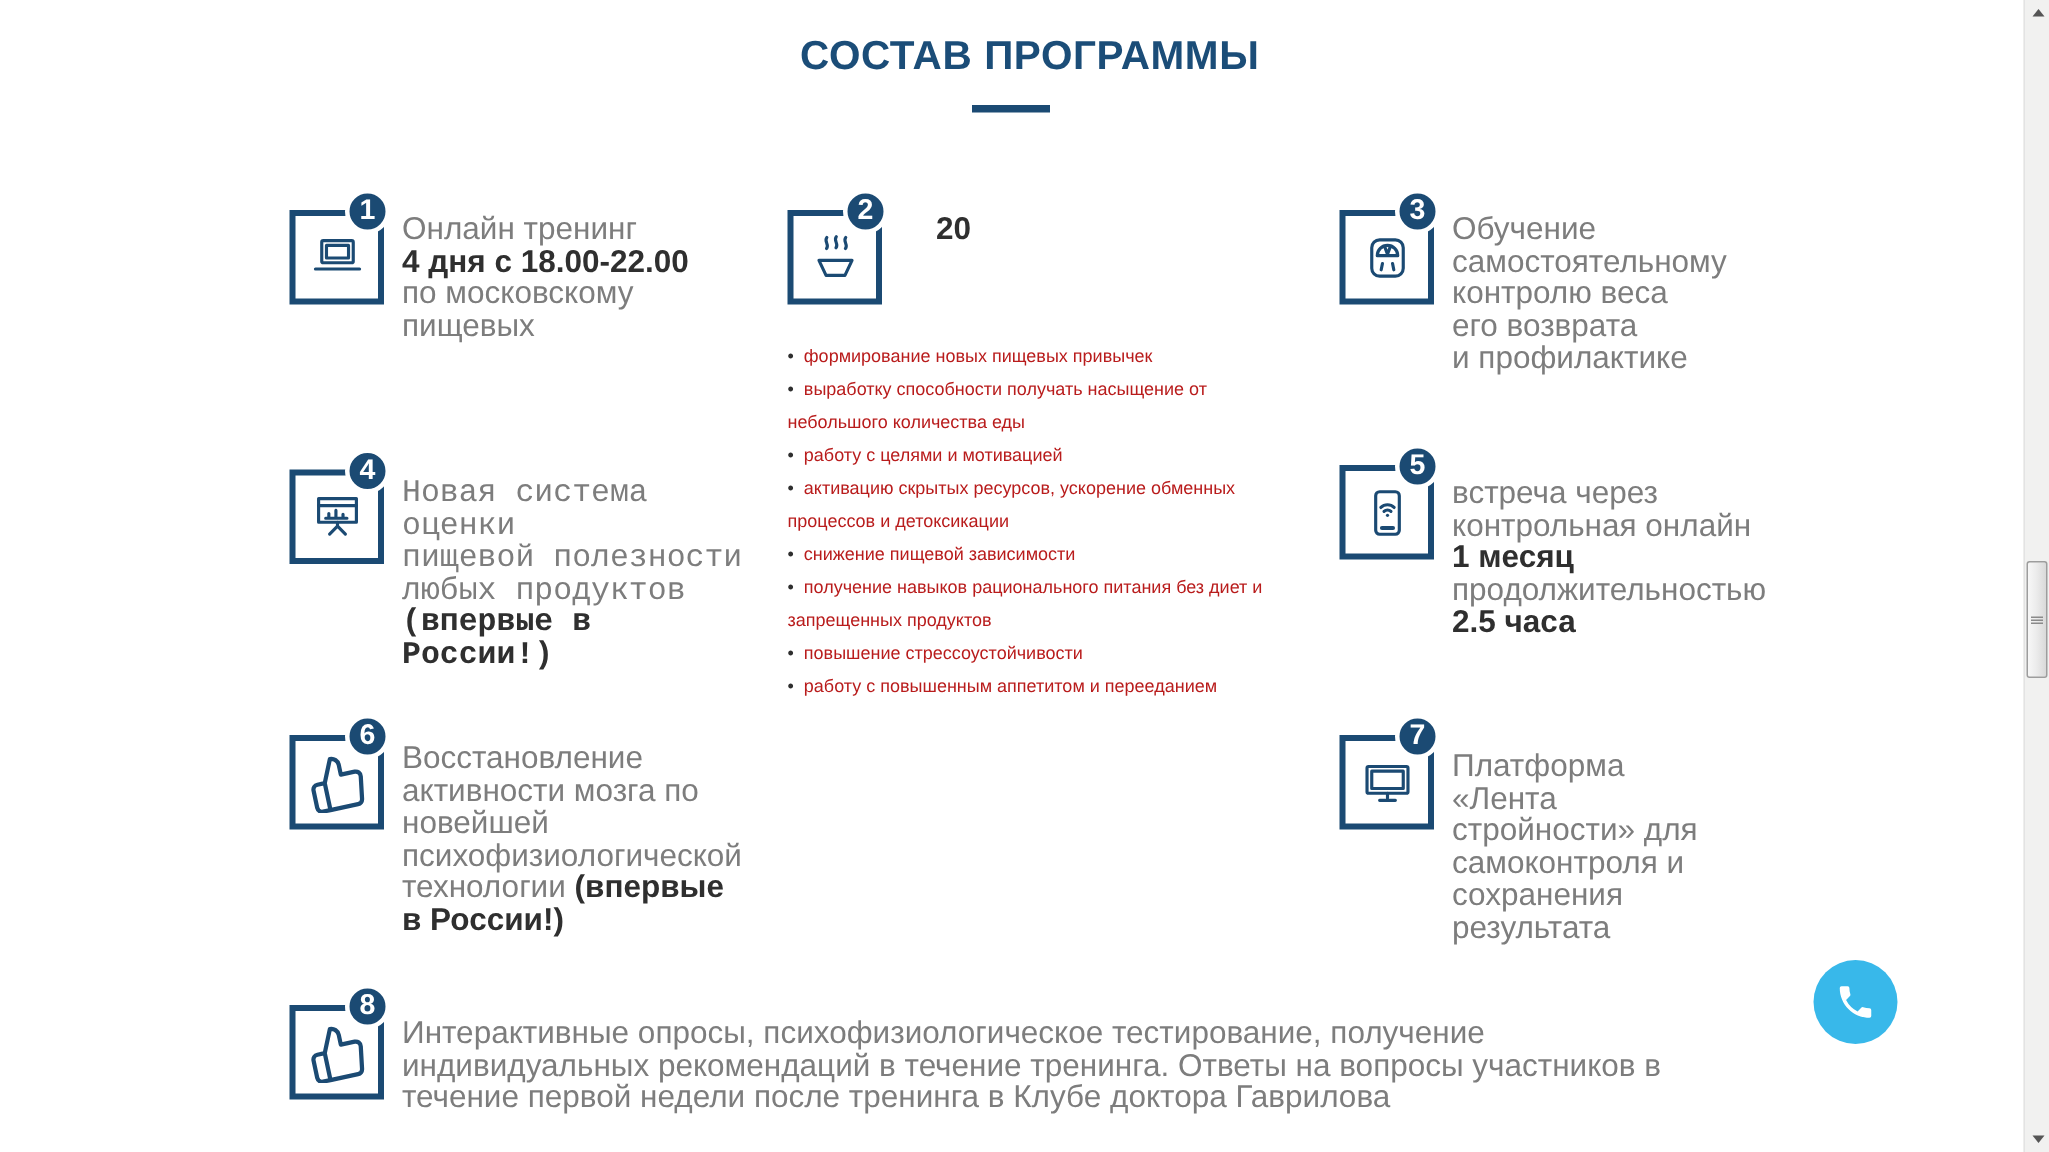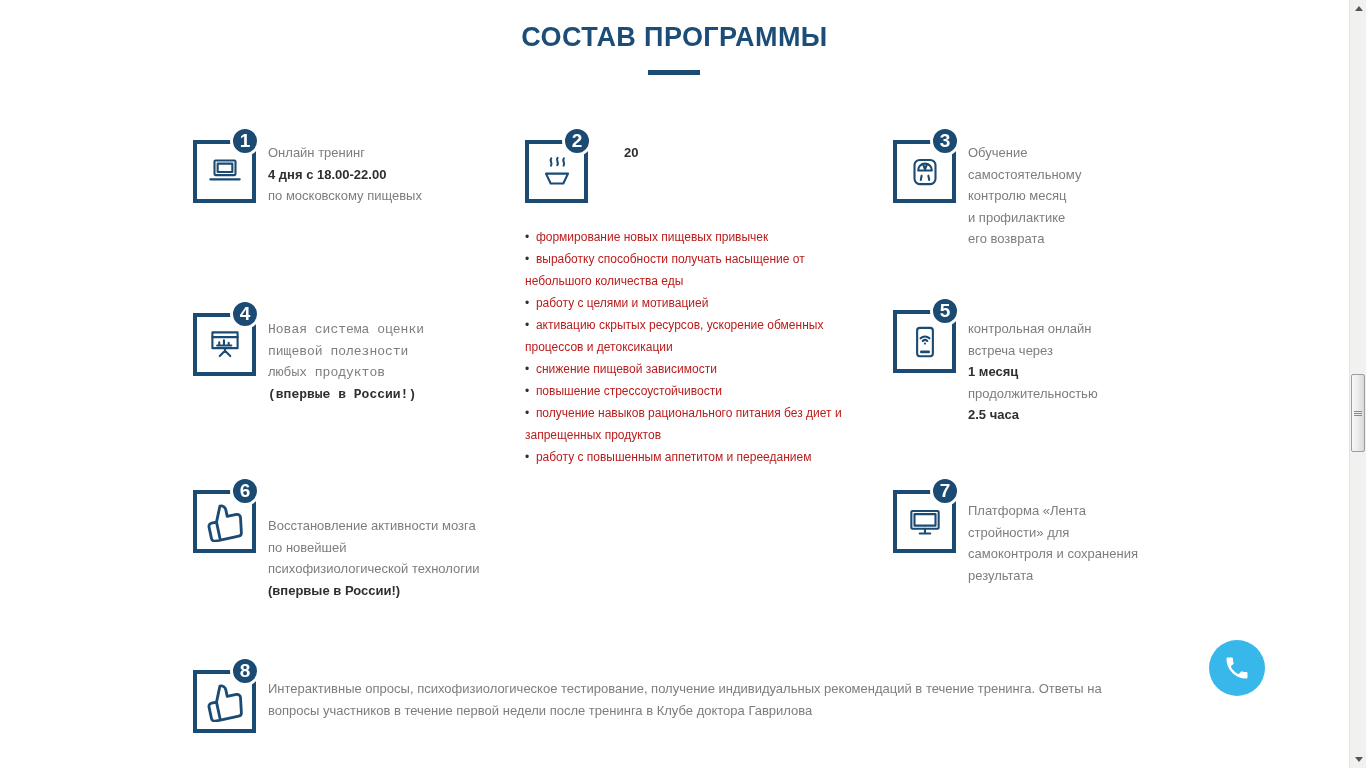--- a/index.html
+++ b/index.html
@@ -1,32 +1,32 @@
 <!DOCTYPE html>
 <html><head>
 <meta charset="utf-8">
 <style>
   * { margin:0; padding:0; box-sizing:border-box; }
   html,body { width:1366px; height:768px; overflow:hidden; background:#fff;
     font-family:"Liberation Sans","DejaVu Sans",sans-serif; }
   .page { position:absolute; inset:0; background:#fff; }
 
-  .page-title { position:absolute; left:0; top:22px; width:1349px; text-align:center;
+  .page-title { position:absolute; left:12px; top:22px; width:1349px; text-align:center;
     font-size:27px; font-weight:700; color:#1b4d78; letter-spacing:0.4px; }
   .title-underline { position:absolute; left:648px; top:70px; width:52px; height:5px; background:#1b4a73; }
 
   .item { position:absolute; display:flex; align-items:flex-start; }
   .nicon { position:relative; width:63px; height:63px; border:4px solid #1b4a73; flex:0 0 auto; background:#fff; }
   .nicon svg { position:absolute; left:50%; top:50%; transform:translate(-50%,-50%); }
   .glyph { stroke:#1b4a73; fill:none; stroke-width:2; stroke-linecap:round; stroke-linejoin:round; }
   .badge { position:absolute; top:-18px; right:-8px; width:30px; height:30px; border-radius:50%;
     background:#1b4a73; border:3px solid #fff; color:#fff; font-size:19px; font-weight:700;
     display:flex; align-items:center; justify-content:center; }
 
-  .txt { margin-left:12px; font-size:13px; line-height:21.5px; color:#7d7d7d; }
+  .txt { margin-left:12px; font-size:21px; line-height:21.5px; color:#7d7d7d; }
   .gray { color:#7d7d7d; }
   .dark { color:#2f2f2f; font-weight:700; }
   .txt div, .txt span { white-space:normal; }
 
   .bullets { position:absolute; left:525px; top:226px; width:340px;
     font-size:12px; line-height:22px; color:#b91c1c; }
   .bullet { margin:0; }
   .bullet::before { content:"•\00a0\00a0"; color:#2f2f2f; }
 
   
@@ -89,41 +89,41 @@
       <div class="dark">20</div>
     </div>
   </div>
 
   <div class="bullets">
     <div class="bullet">формирование новых пищевых привычек</div>
     <div class="bullet">выработку способности получать насыщение от небольшого количества еды</div>
     <div class="bullet">работу с целями и мотивацией</div>
     <div class="bullet">активацию скрытых ресурсов, ускорение обменных процессов и детоксикации</div>
     <div class="bullet">снижение пищевой зависимости</div>
+    <div class="bullet">получение навыков рационального питания без диет и запрещенных продуктов</div>
     <div class="bullet">повышение стрессоустойчивости</div>
-    <div class="bullet">получение навыков рационального питания без диет и запрещенных продуктов</div>
     <div class="bullet">работу с повышенным аппетитом и перееданием</div>
   </div>
 
   <div class="item" style="left:893px; top:140px;">
     <div class="nicon">
       <svg class="glyph" width="42" height="42" viewBox="0 0 40 40">
         <rect x="10" y="8.5" width="20" height="23" rx="5"></rect>
         <path d="M13.5 18.5 a6.5 6.5 0 0 1 13 0 Z"></path>
         <path d="M20 17.5 L18.2 12.8 M20 17.5 L21.8 12.8"></path>
         <path d="M16.8 23.5 L16 27.5 M23.2 23.5 L24 27.5"></path>
       </svg>
       <div class="badge">3</div>
     </div>
     <div class="txt" style="width:210px; margin-top:2px;">
       <div class="gray">Обучение</div>
       <div class="gray">самостоятельному</div>
-      <div class="gray">контролю месяц</div>
+      <div class="gray">контролю веса</div>
+      <div class="gray">его возврата</div>
       <div class="gray">и профилактике</div>
-      <div class="gray">его возврата</div>
     </div>
   </div>
 
   <div class="item" style="left:193px; top:313px;">
     <div class="nicon">
       <svg class="glyph" width="42" height="42" viewBox="0 0 40 40">
         <rect x="8" y="8" width="24" height="15"></rect>
         <path d="M8 12.5 H32"></path>
         <path d="M14.5 20.5 V17.5 M19 20.5 V15.5 M23.5 20.5 V18 M12.5 20.5 H26"></path>
         <path d="M20 23 V25.5 M20 25.5 L15 30.5 M20 25.5 L25 30.5"></path>
@@ -143,38 +143,38 @@
       <svg class="glyph" width="42" height="42" viewBox="0 0 40 40">
         <rect x="12.5" y="6.5" width="15" height="27" rx="2.5"></rect>
         <path d="M15.8 16.5 a6 6 0 0 1 8.4 0"></path>
         <path d="M17.8 19 a3.2 3.2 0 0 1 4.4 0"></path>
         <circle cx="20" cy="21.5" r="1" fill="#1b4a73" stroke="none"></circle>
         <path d="M16.5 29.5 H23.5" stroke-width="2.6"></path>
       </svg>
       <div class="badge">5</div>
     </div>
     <div class="txt" style="width:210px; margin-top:8px;">
+      <div class="gray">встреча через</div>
       <div class="gray">контрольная онлайн</div>
-      <div class="gray">встреча через</div>
       <div class="dark">1 месяц</div>
       <div class="gray">продолжительностью</div>
       <div class="dark">2.5 часа</div>
     </div>
   </div>
 
   <div class="item" style="left:193px; top:490px;">
     <div class="nicon">
       <svg class="glyph" width="40" height="40" viewBox="0 0 24 24" style="stroke-width:1.7;">
         <g transform="rotate(-12 12 12)">
           <path d="M14 9V5a3 3 0 0 0-3-3l-4 9v11h11.28a2 2 0 0 0 2-1.7l1.38-9a2 2 0 0 0-2-2.3zM7 22H4a2 2 0 0 1-2-2v-7a2 2 0 0 1 2-2h3"></path>
         </g>
       </svg>
       <div class="badge">6</div>
     </div>
-    <div class="txt" style="width:215px; margin-top:25px;">
+    <div class="txt" style="width:215px; margin-top:5px;">
       <span class="gray">Восстановление активности мозга по новейшей психофизиологической технологии </span><span class="dark">(впервые в России!)</span>
     </div>
   </div>
 
   <div class="item" style="left:893px; top:490px;">
     <div class="nicon">
       <svg class="glyph" width="42" height="42" viewBox="0 0 40 40">
         <rect x="7" y="9.5" width="26" height="17" rx="1"></rect>
         <rect x="10" y="12.5" width="20" height="11"></rect>
         <path d="M20 26.5 V29.5 M15 31 H25"></path>

